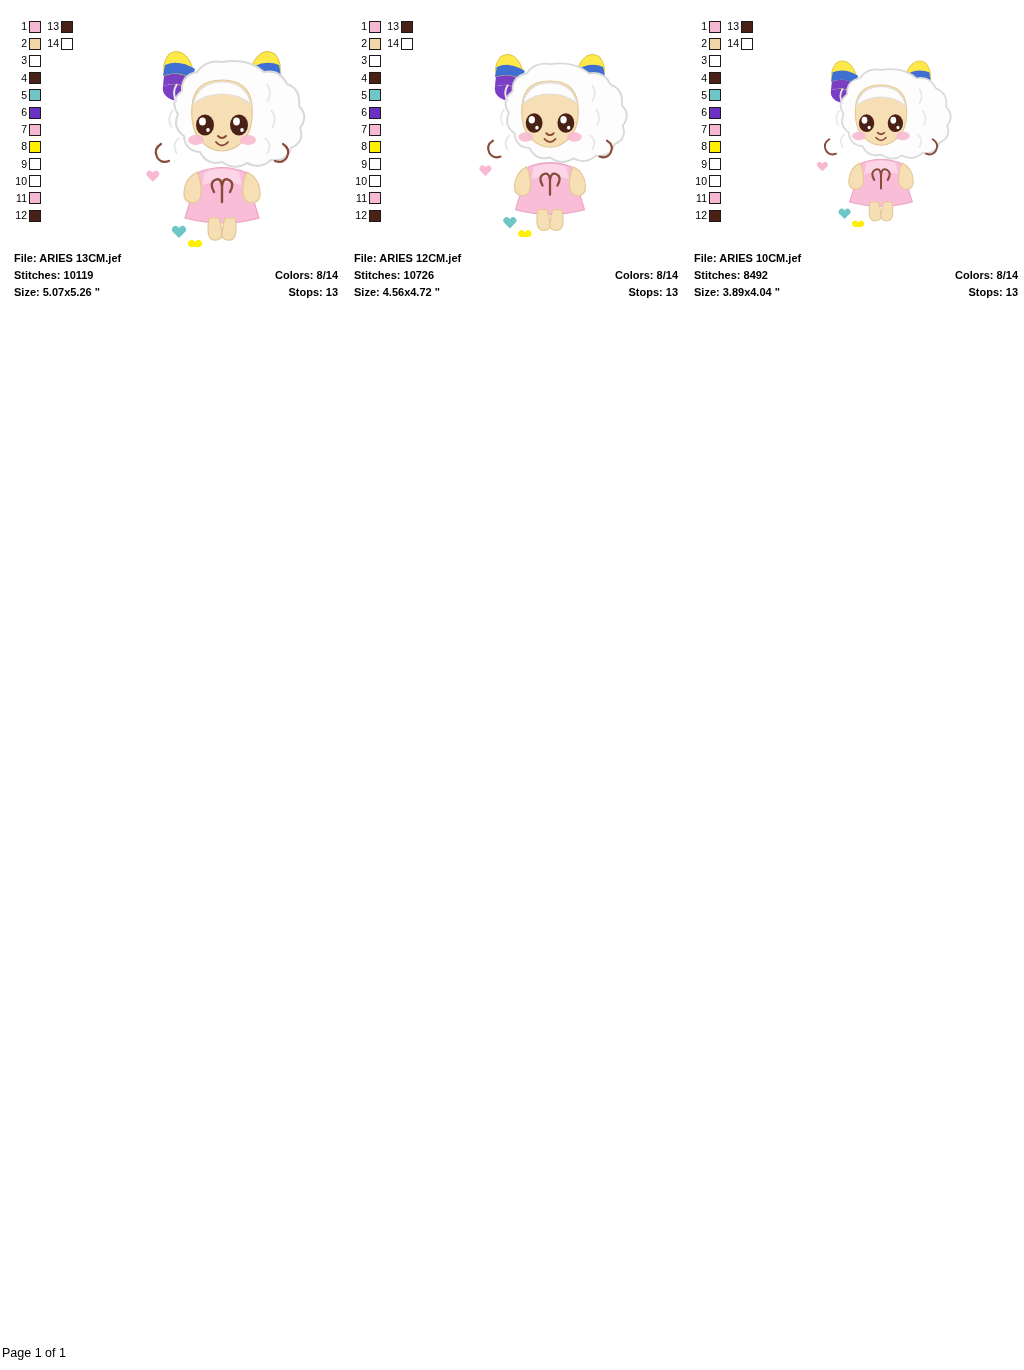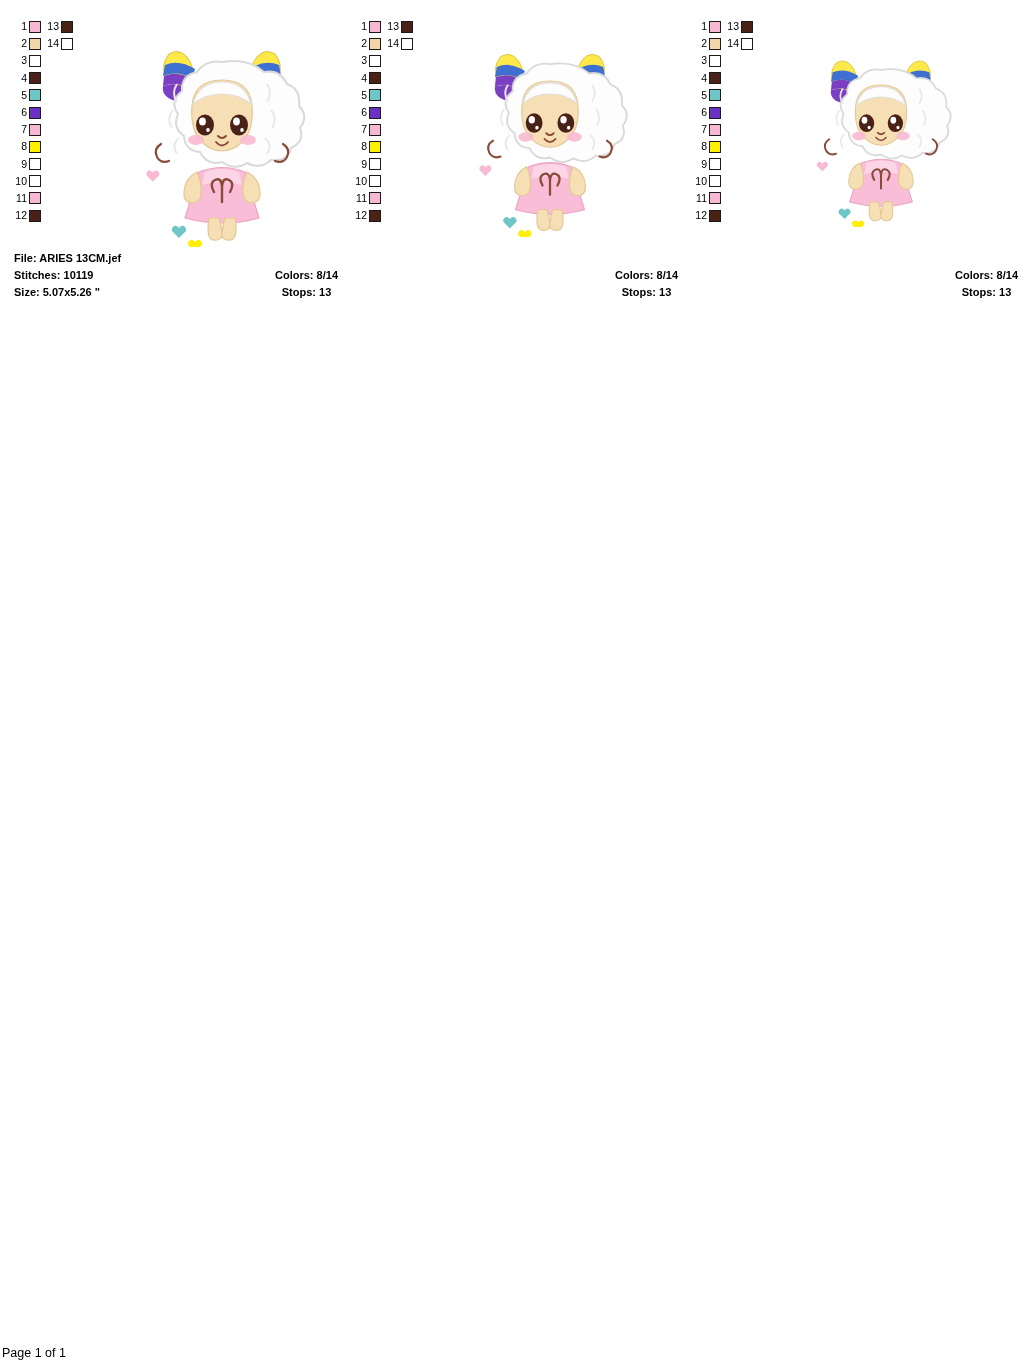--- a/index.html
+++ b/index.html
@@ -87,21 +87,21 @@
   }
   .info-left {
     position: absolute;
     left: 2px;
     top: 0;
   }
   .info-right {
     position: absolute;
     right: 4px;
     top: 17px;
-    text-align: center;
+    text-align: right;
   }
   .info-line {
     height: 17px;
     line-height: 17px;
     white-space: nowrap;
   }
   .footer {
     position: absolute;
     left: 2px;
     bottom: 10px;
@@ -389,20 +389,25 @@
               <path d="M62 196 q-3 -4 -6 -1 q-3 3 1 6 l5 5 l5 -5 q4 -3 1 -6 q-3 -3 -6 1z" fill="#6ec6c6"></path>
               <path d="M78 210 q-3 -4 -6 -1 q-3 3 1 6 l5 5 l5 -5 q4 -3 1 -6 q-3 -3 -6 1z" fill="#ffef00"></path>
             </g>
           </g>
         </svg>
       </div>
 
     </div>
 
     <div class="info">
+      <div class="info-left">
+        <div class="info-line">File: ARIES 12CM.jef</div>
+        <div class="info-line">Stitches: 10726</div>
+        <div class="info-line">Size: 4.56x4.72 "</div>
+      </div>
       <div class="info-right">
         <div class="info-line">Colors: 8/14</div>
         <div class="info-line">Stops: 13</div>
       </div>
     </div>
   </div>
 
   <div class="design-block b2">
     <div class="art-area">
 
@@ -517,20 +522,25 @@
               <path d="M62 196 q-3 -4 -6 -1 q-3 3 1 6 l5 5 l5 -5 q4 -3 1 -6 q-3 -3 -6 1z" fill="#6ec6c6"></path>
               <path d="M78 210 q-3 -4 -6 -1 q-3 3 1 6 l5 5 l5 -5 q4 -3 1 -6 q-3 -3 -6 1z" fill="#ffef00"></path>
             </g>
           </g>
         </svg>
       </div>
 
     </div>
 
     <div class="info">
+      <div class="info-left">
+        <div class="info-line">File: ARIES 10CM.jef</div>
+        <div class="info-line">Stitches: 8492</div>
+        <div class="info-line">Size: 3.89x4.04 "</div>
+      </div>
       <div class="info-right">
         <div class="info-line">Colors: 8/14</div>
         <div class="info-line">Stops: 13</div>
       </div>
     </div>
   </div>
 
   <div class="footer">Page 1 of 1</div>
 
 </div>

